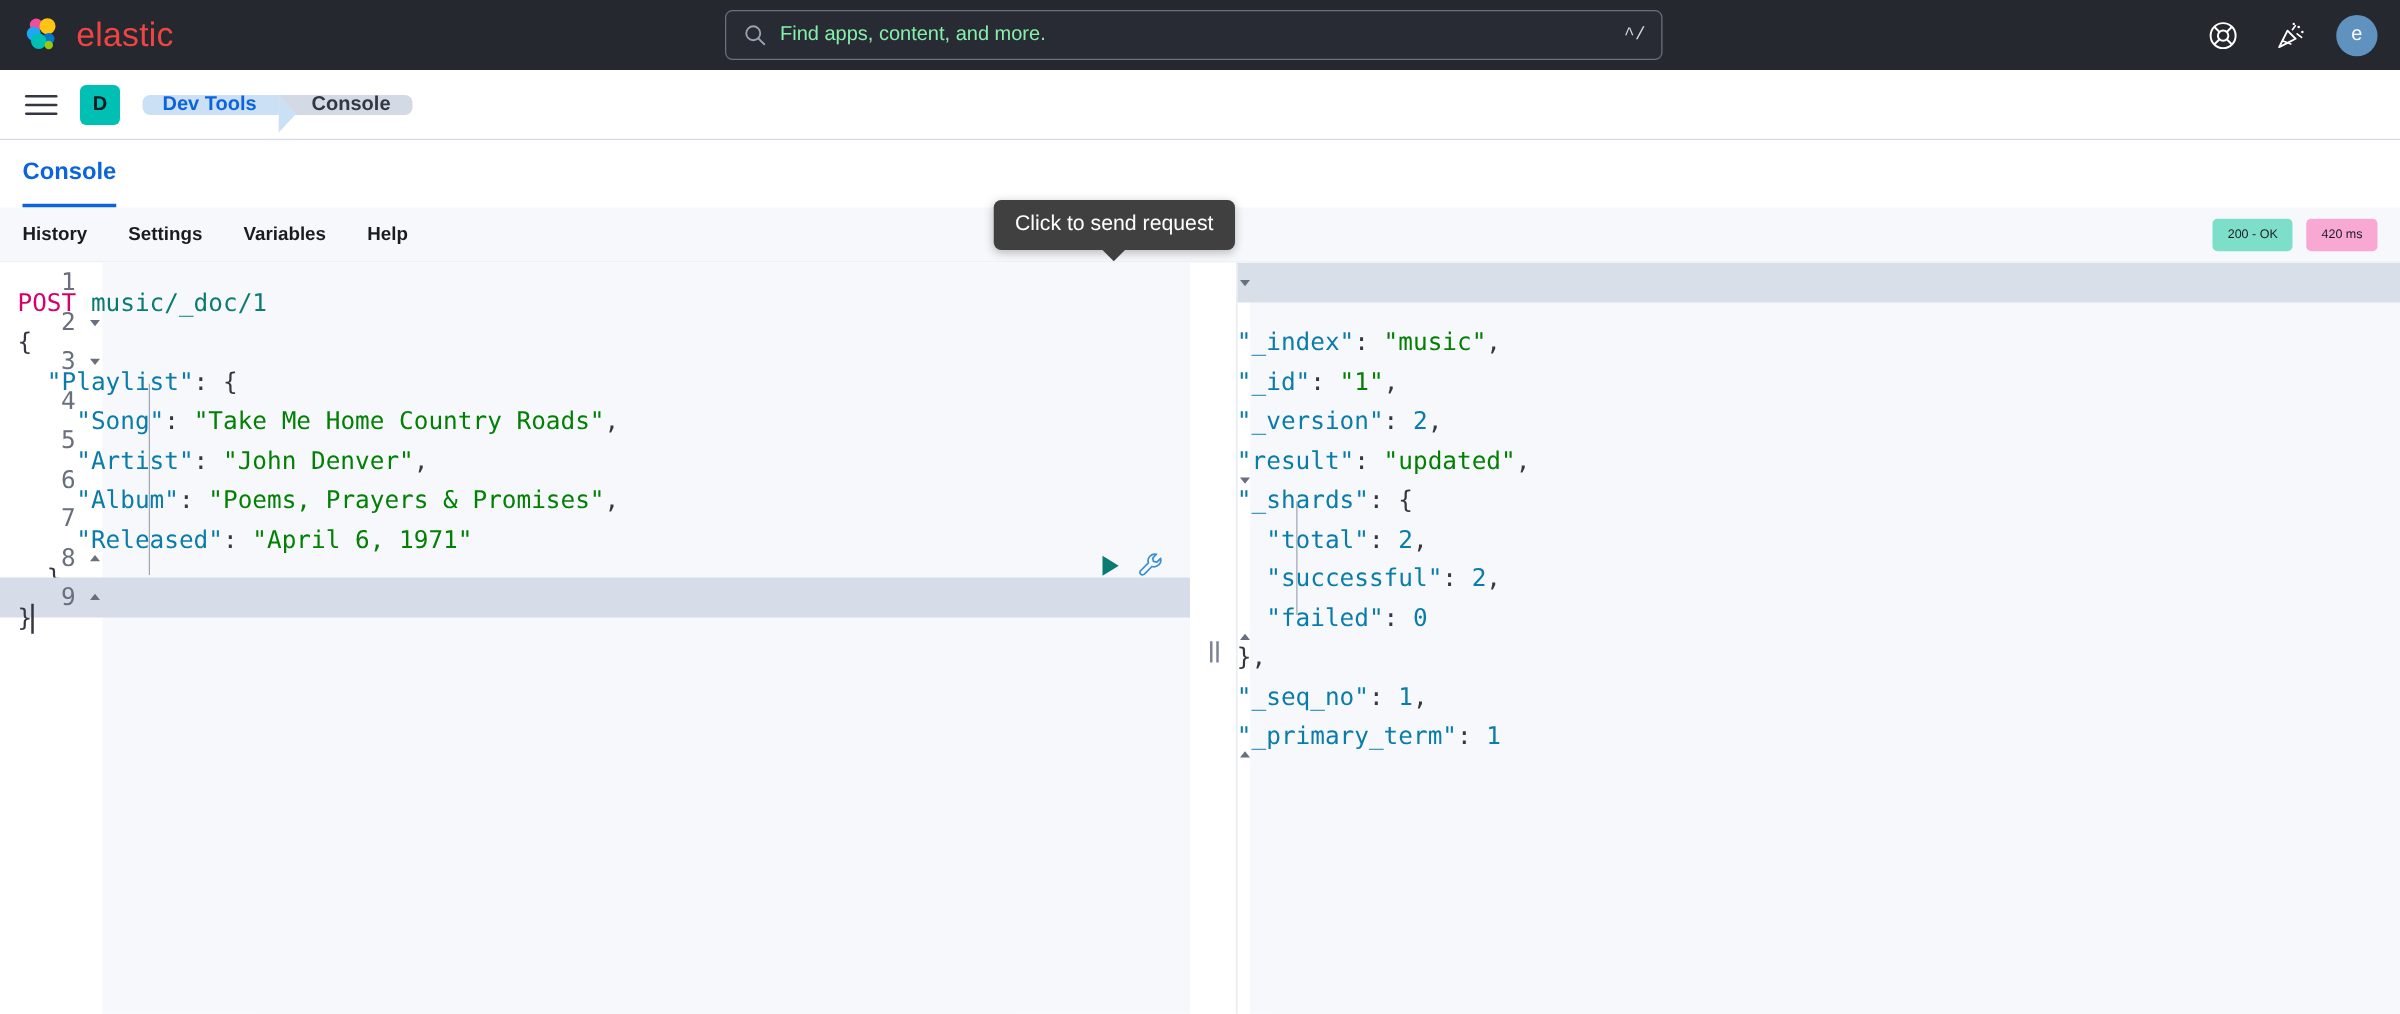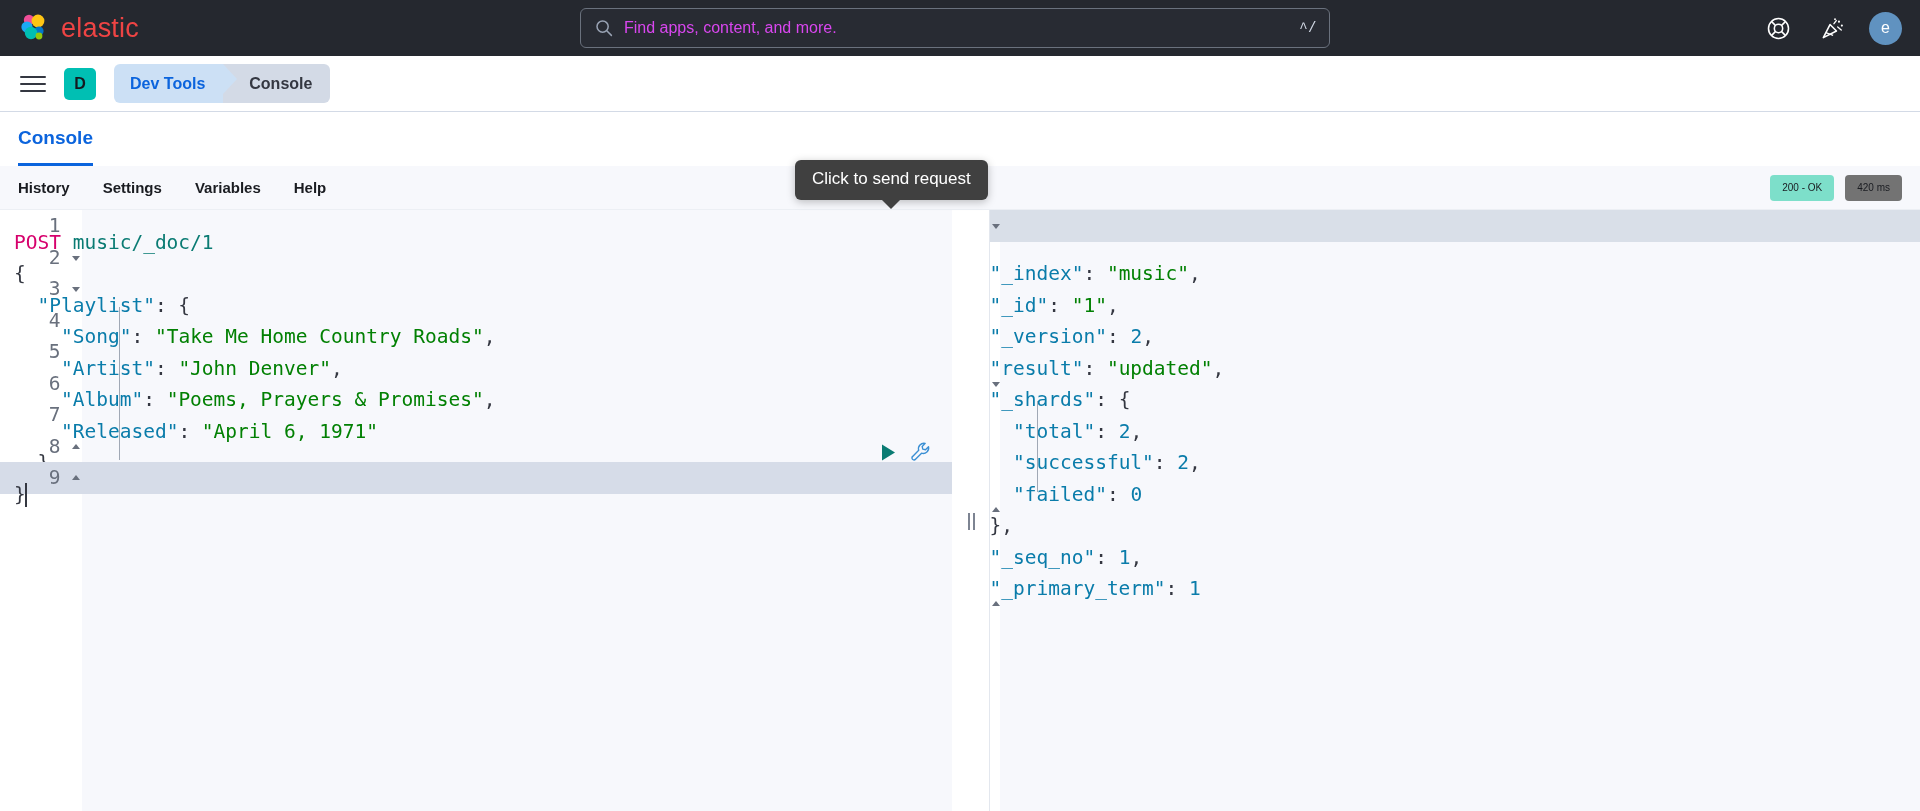--- a/index.html
+++ b/index.html
@@ -44,21 +44,21 @@
     border: 1px solid #6a717d;
     border-radius: 6px;
     display: flex;
     align-items: center;
     padding: 0 12px 0 14px;
     gap: 11px;
   }
   .global-search .srch-icon { flex: 0 0 auto; display: block; }
   .global-search .srch-text {
     flex: 1 1 auto;
-    color: #d946ef;
+    color: #86efac;
     font-size: 16px;
     line-height: 1;
   }
   .global-search .srch-kbd {
     color: #d3dae6;
     font-size: 14px;
     font-family: "Liberation Mono", monospace;
     letter-spacing: 0.5px;
   }
   .header-right {
@@ -106,21 +106,21 @@
     border-radius: 5px;
     background: #00bfb3;
     color: #14191f;
     display: flex; align-items: center; justify-content: center;
     font-size: 16px; font-weight: 700;
     cursor: pointer;
   }
   .crumbs { display: flex; align-items: center; height: 31px; }
   .crumb {
     display: flex; align-items: center;
-    height: 39px;
+    height: 16px;
     padding: 0 10px 0 18px;
     font-size: 16px;
     font-weight: 700;
     position: relative;
     cursor: pointer;
   }
   .crumb.first {
     background: #cce0f5;
     color: #0b64dd;
     border-radius: 6px 0 0 6px;
@@ -213,21 +213,21 @@
     height: 26px;
     border-radius: 4px;
     display: flex; align-items: center;
     padding: 0 12px;
     font-size: 10px;
     font-weight: 400;
     color: #1a1c21;
     white-space: nowrap;
   }
   .badge.ok { background: #7ddfca; }
-  .badge.time { background: #737373; }
+  .badge.time { background: #f9a8d4; }
 
   
   .split {
     height: 623px;
     display: flex;
     background: #ffffff;
     position: relative;
   }
   .pane {
     position: relative;

